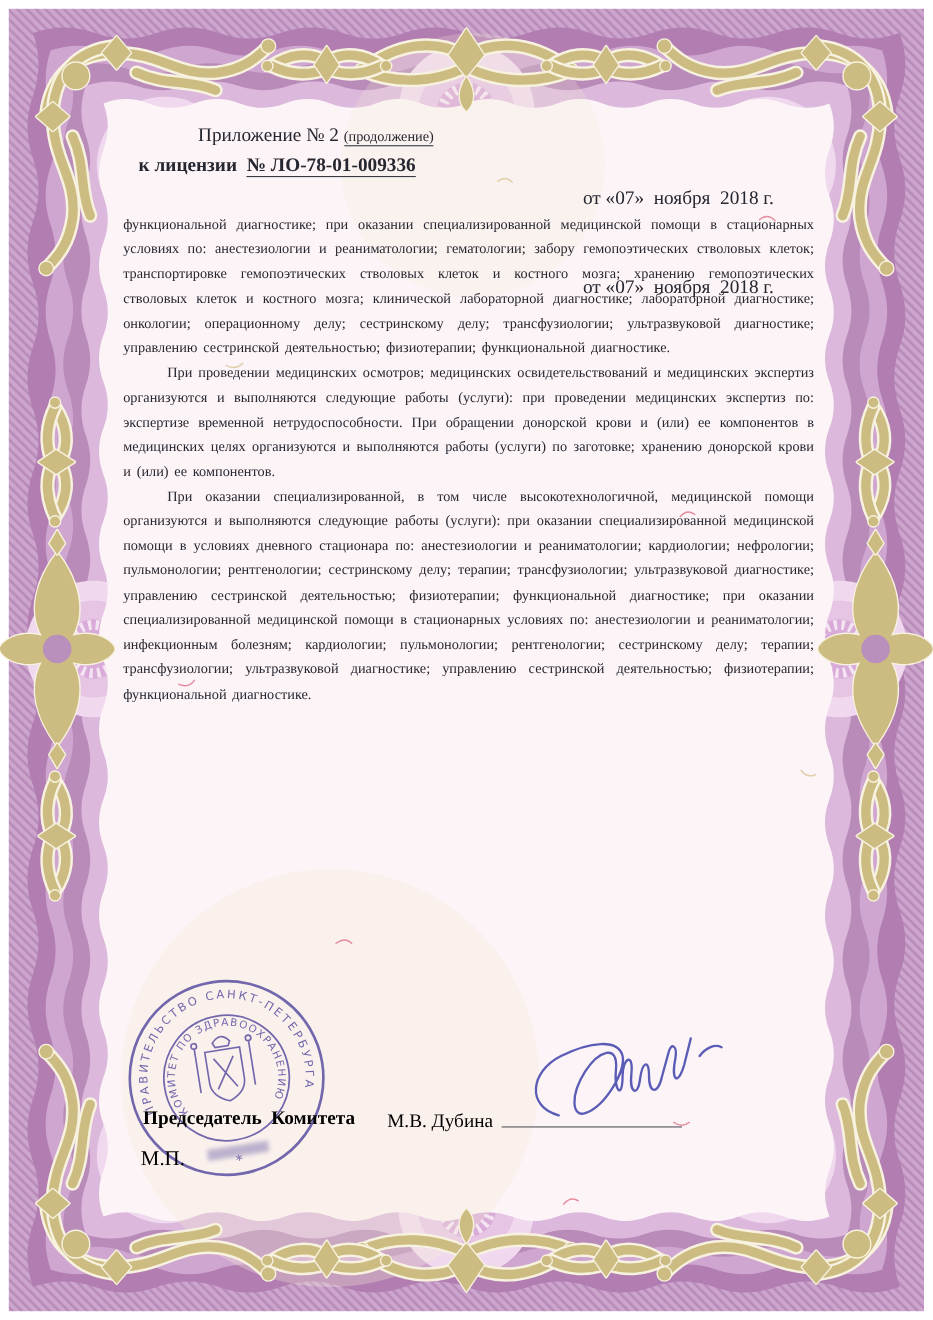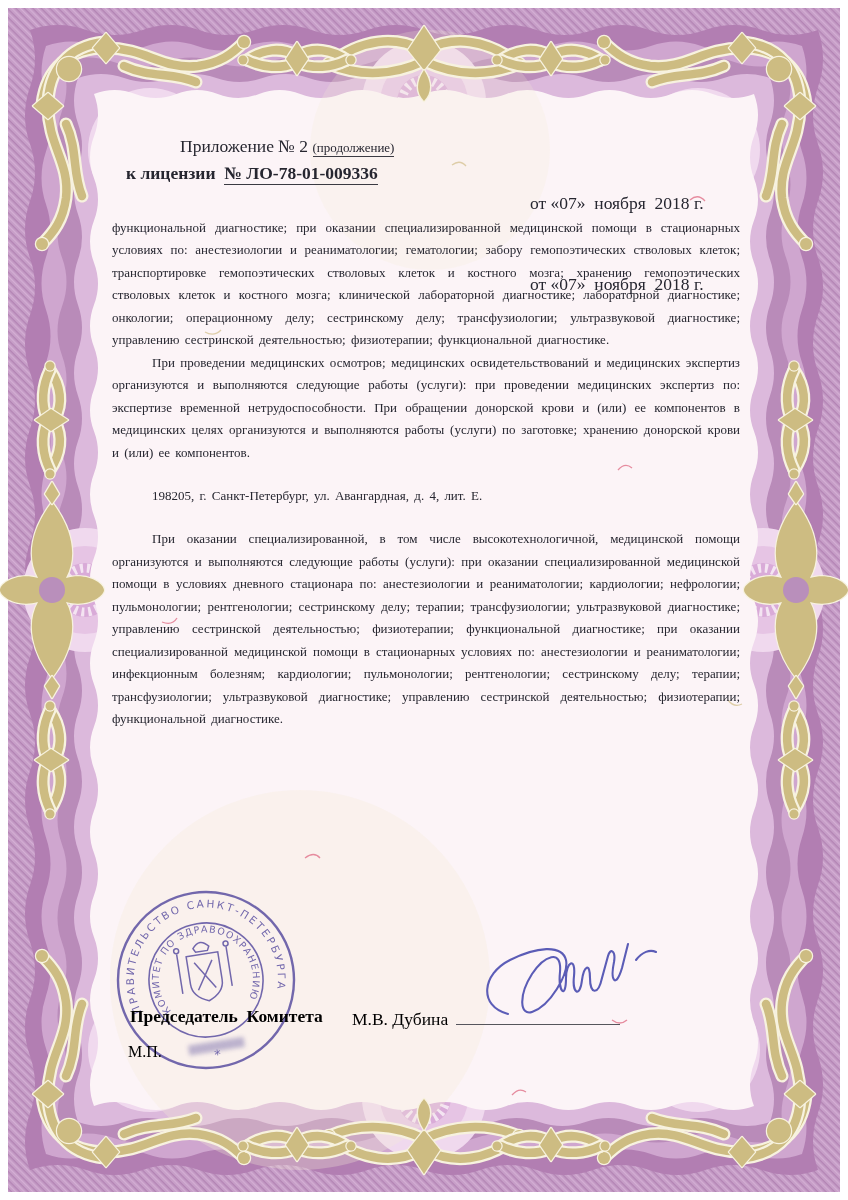--- a/index.html
+++ b/index.html
@@ -4,37 +4,37 @@
 <style>
   html,body{margin:0;padding:0;background:#ffffff;}
   .page{position:relative;width:848px;height:1200px;background:#ffffff;overflow:hidden;
         font-family:"Liberation Serif",serif;}
   svg.frame{position:absolute;left:0;top:0;z-index:0;}
   
   .gf{fill:#cdbc82;stroke:#f7f2df;stroke-width:2.5;paint-order:stroke;stroke-linejoin:round;}
   .gw{fill:none;stroke:#cdbc82;stroke-width:8.5;stroke-linecap:round;}
   .gwu{fill:none;stroke:#f7f2df;stroke-width:13;stroke-linecap:round;}
   
-  .content{position:absolute;left:112px;top:0;width:628px;z-index:2;color:#262630;margin-top:24px;}
+  .content{position:absolute;left:112px;top:0;width:628px;z-index:2;color:#262630;}
   .doc-header{position:relative;margin-top:112px;height:58px;font-size:17.5px;}
   .hdr-left{position:absolute;left:0;top:0;}
   .hdr-line1{padding-left:68px;}
   .hdr-line2{padding-left:14px;margin-top:6px;font-weight:bold;}
   .hdr-note{font-size:13px;}
   .underl{border-bottom:1.4px solid #3a3a42;padding-bottom:1px;}
   .hdr-right{position:absolute;left:418px;top:0;line-height:27px;white-space:pre;}
   p.body-par{margin:0;font-size:13px;line-height:22.45px;text-align:justify;
              text-indent:40px;word-spacing:2px;}
   p.first-par{text-indent:0;margin-top:23px;}
   p.addr{text-align:left;margin:21px 0 21px 0;}
   .position-label{position:absolute;left:130px;top:1006px;font-size:17.5px;z-index:2;white-space:pre;font-weight:bold;}
   .sig-block{position:absolute;left:352px;top:1006px;font-size:17.5px;z-index:2;}
   .sig-line{display:inline-block;width:164px;height:1em;border-bottom:1.6px solid #55555c;
             margin-left:8px;vertical-align:baseline;}
-  .seal-mark{position:absolute;left:128px;top:1043px;font-size:16px;z-index:2;}
+  .seal-mark{position:absolute;left:128px;top:1043px;font-size:19px;z-index:2;}
   .stamp{position:absolute;left:104px;top:878px;z-index:3;opacity:.86;mix-blend-mode:multiply;}
   .signature{position:absolute;left:470px;top:922px;z-index:3;}
 </style>
 </head>
 <body>
 
 <div class="page">
 
   <svg class="frame" width="848" height="1200" viewBox="0 0 848 1200">
     <defs>
@@ -158,21 +158,20 @@
         <div class="hdr-line2"><span>к лицензии</span>&nbsp; <span class="underl">№ ЛО-78-01-009336</span></div>
       </div>
       <div class="hdr-right">
         <div>от «07»  ноября  2018 г.</div>
         <div>от «07»  ноября  2018 г.</div>
       </div>
     </div>
 
     <p class="body-par first-par">функциональной диагностике; при оказании специализированной медицинской помощи в стационарных условиях по: анестезиологии и реаниматологии; гематологии; забору гемопоэтических стволовых клеток; транспортировке гемопоэтических стволовых клеток и костного мозга; хранению гемопоэтических стволовых клеток и костного мозга; клинической лабораторной диагностике; лабораторной диагностике; онкологии; операционному делу; сестринскому делу; трансфузиологии; ультразвуковой диагностике; управлению сестринской деятельностью; физиотерапии; функциональной диагностике.</p>
     <p class="body-par">При проведении медицинских осмотров; медицинских освидетельствований и медицинских экспертиз организуются и выполняются следующие работы (услуги): при проведении медицинских экспертиз по: экспертизе временной нетрудоспособности. При обращении донорской крови и (или) ее компонентов в медицинских целях организуются и выполняются работы (услуги) по заготовке; хранению донорской крови и (или) ее компонентов.</p>
-    <p class="body-par addr">198205, г. Санкт-Петербург, ул. Авангардная, д. 4, лит. Е.</p>
     <p class="body-par">При оказании специализированной, в том числе высокотехнологичной, медицинской помощи организуются и выполняются следующие работы (услуги): при оказании специализированной медицинской помощи в условиях дневного стационара по: анестезиологии и реаниматологии; кардиологии; нефрологии; пульмонологии; рентгенологии; сестринскому делу; терапии; трансфузиологии; ультразвуковой диагностике; управлению сестринской деятельностью; физиотерапии; функциональной диагностике; при оказании специализированной медицинской помощи в стационарных условиях по: анестезиологии и реаниматологии; инфекционным болезням; кардиологии; пульмонологии; рентгенологии; сестринскому делу; терапии; трансфузиологии; ультразвуковой диагностике; управлению сестринской деятельностью; физиотерапии; функциональной диагностике.</p>
   </div>
 
   <div class="position-label">Председатель  Комитета</div>
   <div class="sig-block"><span>М.В. Дубина</span><span class="sig-line"></span></div>
   <div class="seal-mark">М.П.</div>
 
   <svg class="signature" width="190" height="110" viewBox="0 0 190 110">
     <g fill="none" stroke="#4a4cb0" stroke-width="2.1" stroke-linecap="round" opacity="0.9">
       <path d="M38,92 C8,84 12,52 40,38 C66,25 92,22 96,38 C99,52 80,84 62,90 C50,94 48,74 62,52 C74,34 92,26 90,50 C88,70 96,78 96,56 C96,40 106,34 104,54 C102,72 110,76 112,58 C114,44 120,40 120,56 C120,72 128,74 132,56 L138,34 C140,26 146,28 144,40 C140,60 146,66 152,46 L158,22"></path>

